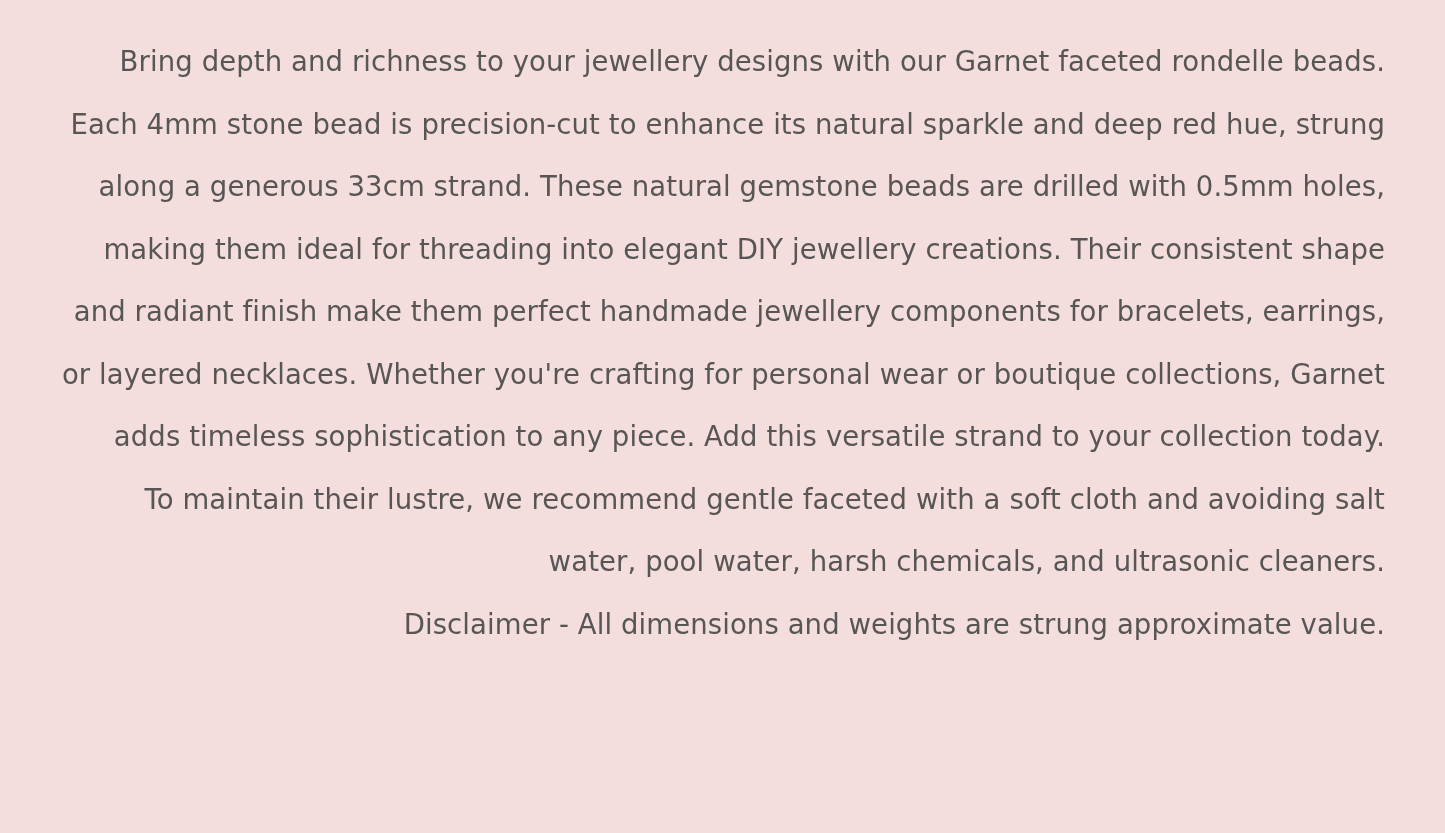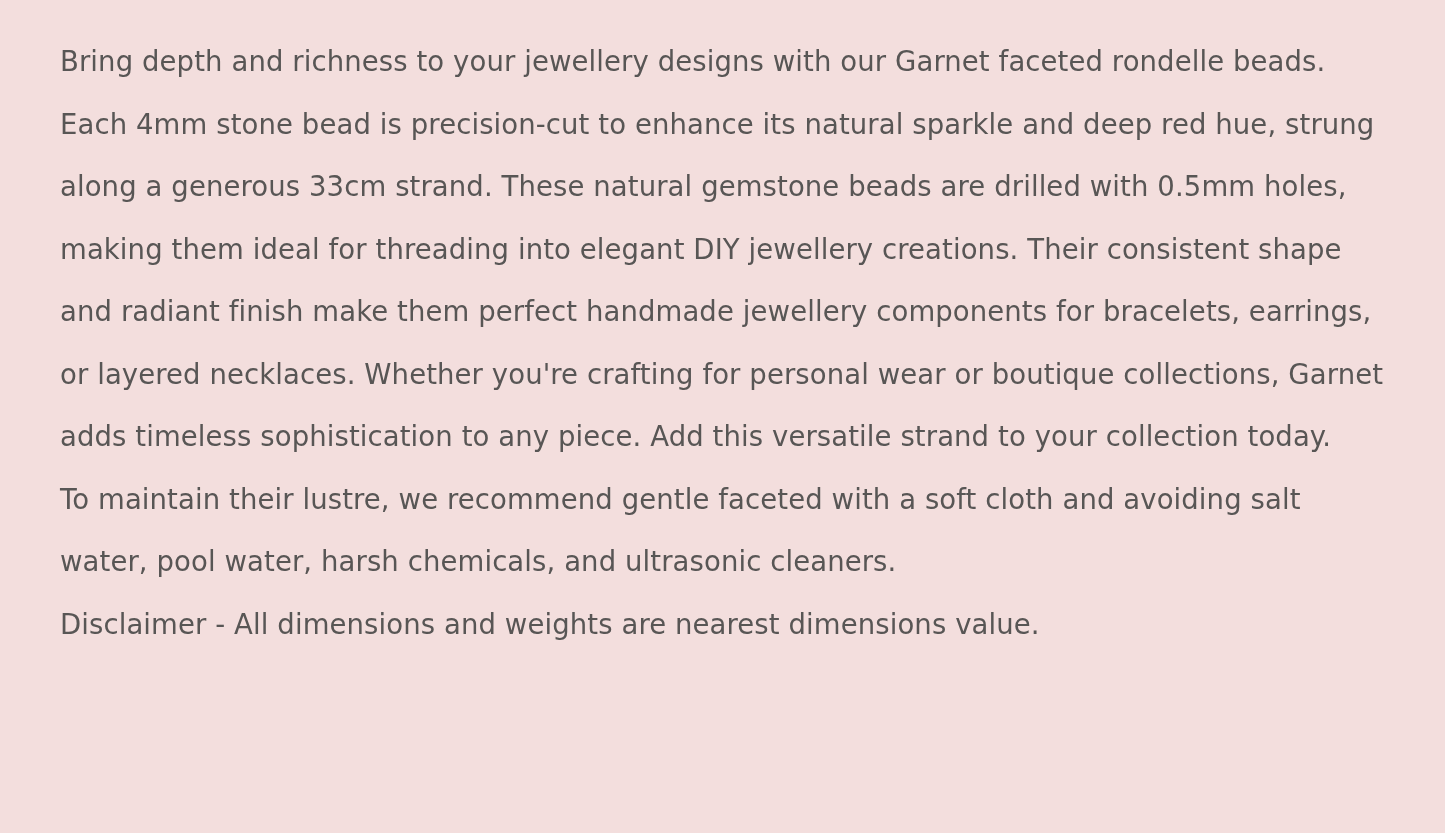--- a/index.html
+++ b/index.html
@@ -24,24 +24,25 @@
     color: #585655;
     font-size: 27.5px;
     line-height: 62.5px;
     font-weight: 400;
     letter-spacing: 0.1px;
     max-width: 1330px;
   }
   .para {
     margin: 0;
     padding: 0;
+    text-align: right;
   }
 </style>
 </head>
 <body>
 
 <div class="page">
   <div class="body-text">
     <p class="para">Bring depth and richness to your jewellery designs with our Garnet faceted rondelle beads. Each 4mm stone bead is precision-cut to enhance its natural sparkle and deep red hue, strung along a generous 33cm strand. These natural gemstone beads are drilled with 0.5mm holes, making them ideal for threading into elegant DIY jewellery creations. Their consistent shape and radiant finish make them perfect handmade jewellery components for bracelets, earrings, or layered necklaces. Whether you're crafting for personal wear or boutique collections, Garnet adds timeless sophistication to any piece. Add this versatile strand to your collection today.</p>
     <p class="para">To maintain their lustre, we recommend gentle faceted with a soft cloth and avoiding salt water, pool water, harsh chemicals, and ultrasonic cleaners.</p>
-    <p class="para">Disclaimer - All dimensions and weights are nearest dimensions value.</p>
+    <p class="para">Disclaimer - All dimensions and weights are strung approximate value.</p>
   </div>
 </div>
 
 </body></html>

